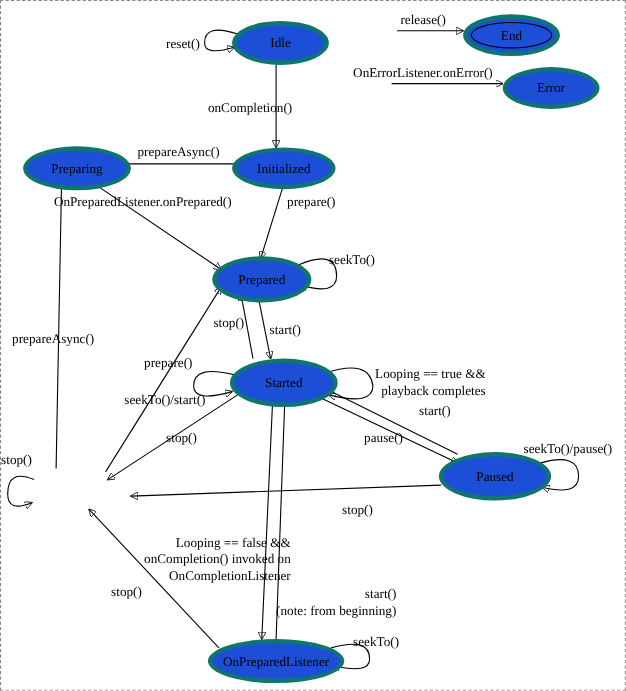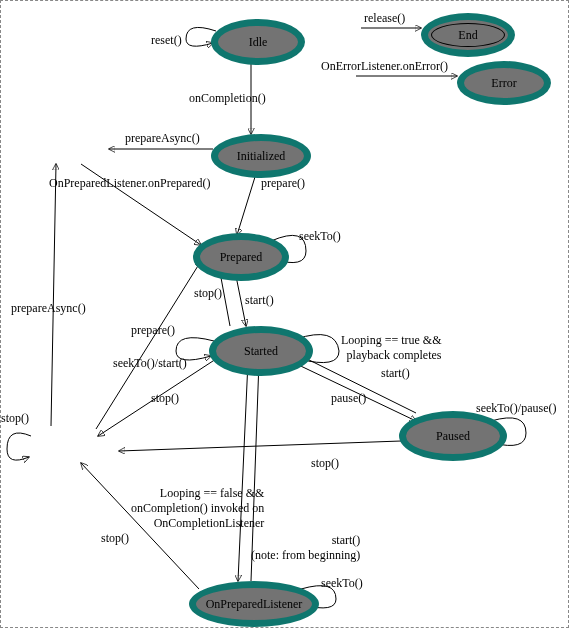--- a/index.html
+++ b/index.html
@@ -1,17 +1,17 @@
 <!DOCTYPE html>
 <html><head>
 <meta charset="utf-8">
 <style>
   html,body{margin:0;padding:0;width:569px;height:628px;background:#fff;font-family:"Times New Roman",serif;font-size:12px;color:#000;}
   .canvas{position:relative;width:569px;height:628px;border:1px dashed #888;box-sizing:border-box;}
-  .node{position:absolute;background:#737373;border:7px solid #0f766e;border-radius:50%;display:flex;align-items:center;justify-content:center;text-align:left;}
+  .node{position:absolute;background:#1d4ed8;border:4px solid #0f766e;border-radius:50%;display:flex;align-items:center;justify-content:center;text-align:left;}
   .node span{font-size:12px;}
   .end-inner{position:absolute;inset:3px;border:1px solid #000;border-radius:50%;}
   .label{position:absolute;font-size:12px;white-space:nowrap;text-align:right;}
   svg.edges{position:absolute;top:0;left:0;width:569px;height:628px;overflow:visible;}
   svg.edges path,svg.edges line{stroke:#000;stroke-width:1;fill:none;}
 </style>
 </head>
 <body>
 
 <div class="canvas">
@@ -78,20 +78,23 @@
 <div class="node" style="left:420px;top:12px;width:80px;height:30px">
       <div class="end-inner"></div>
       <span>End</span>
     </div>
 <div class="node" style="left:456px;top:60px;width:80px;height:30px">
       <span>Error</span>
     </div>
 <div class="node" style="left:210px;top:133px;width:86px;height:30px">
       <span>Initialized</span>
     </div>
+<div class="node" style="left:20px;top:132px;width:90px;height:32px">
+      <span>Preparing</span>
+    </div>
 <div class="node" style="left:208px;top:325px;width:90px;height:36px">
       <span>Started</span>
     </div>
 <div class="node" style="left:192px;top:232px;width:82px;height:34px">
       <span>Prepared</span>
     </div>
 <div class="node" style="left:398px;top:410px;width:94px;height:36px">
       <span>Paused</span>
     </div>
 <div class="node" style="left:188px;top:580px;width:116px;height:32px">

